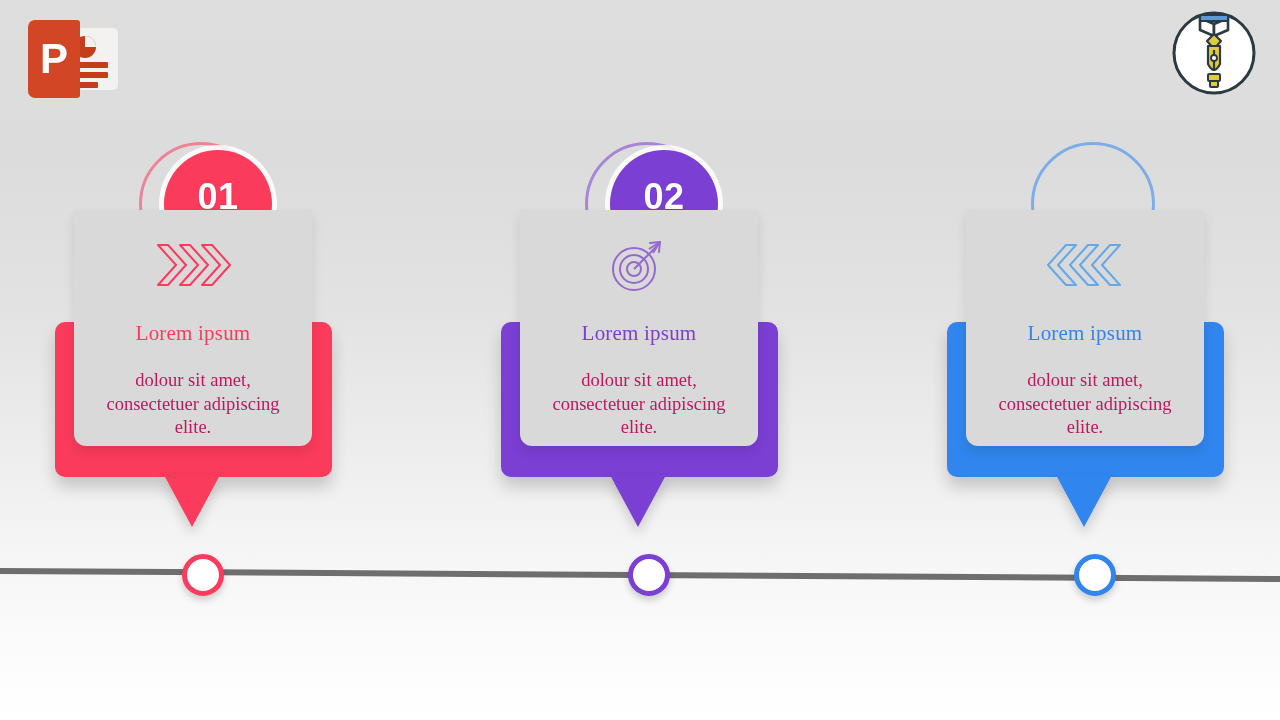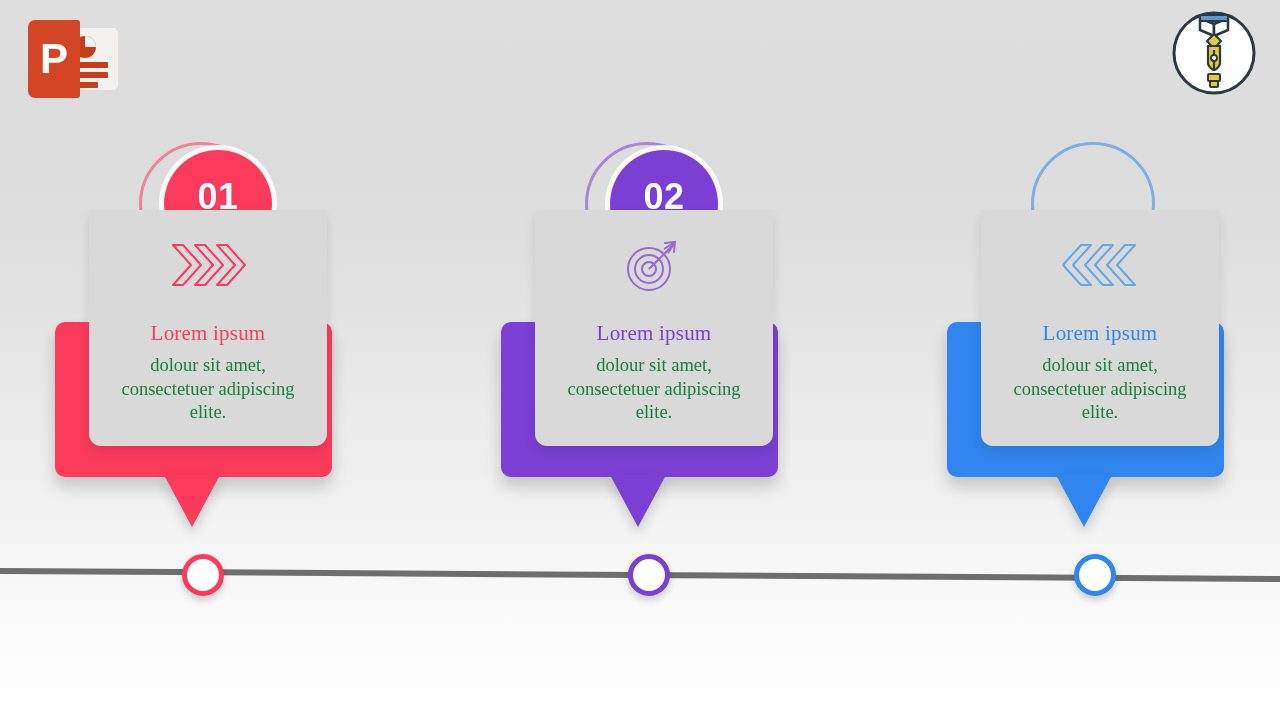--- a/index.html
+++ b/index.html
@@ -179,21 +179,21 @@
     height: 0;
     border-left: 28px solid transparent;
     border-right: 28px solid transparent;
     border-top: 52px solid var(--c);
     filter: drop-shadow(0 7px 6px rgba(0,0,0,.16));
   }
 
   
   .card {
     position: absolute;
-    left: 75px;
+    left: 60px;
     top: 210px;
     width: 238px;
     height: 236px;
     background: #d9d9d9;
     border-radius: 0 0 12px 12px;
     box-shadow: 0 6px 12px rgba(0,0,0,.10);
     padding: 18px 14px 0;
     text-align: center;
   }
   .card-icon {
@@ -205,25 +205,25 @@
   }
   .card-title {
     color: var(--c);
     font-family: "Liberation Serif", serif;
     font-size: 21px;
     margin-top: 26px;
     line-height: 1.1;
     letter-spacing: .2px;
   }
   .card-body {
-    color: #15803d;
+    color: #be185d;
     font-family: "Liberation Serif", serif;
     font-size: 18.5px;
     line-height: 1.28;
-    margin-top: 9px;
+    margin-top: 24px;
     padding: 0 4px;
   }
 
   
   .node {
     position: absolute;
     top: 554px;
     left: 168px;
     width: 42px;
     height: 42px;

